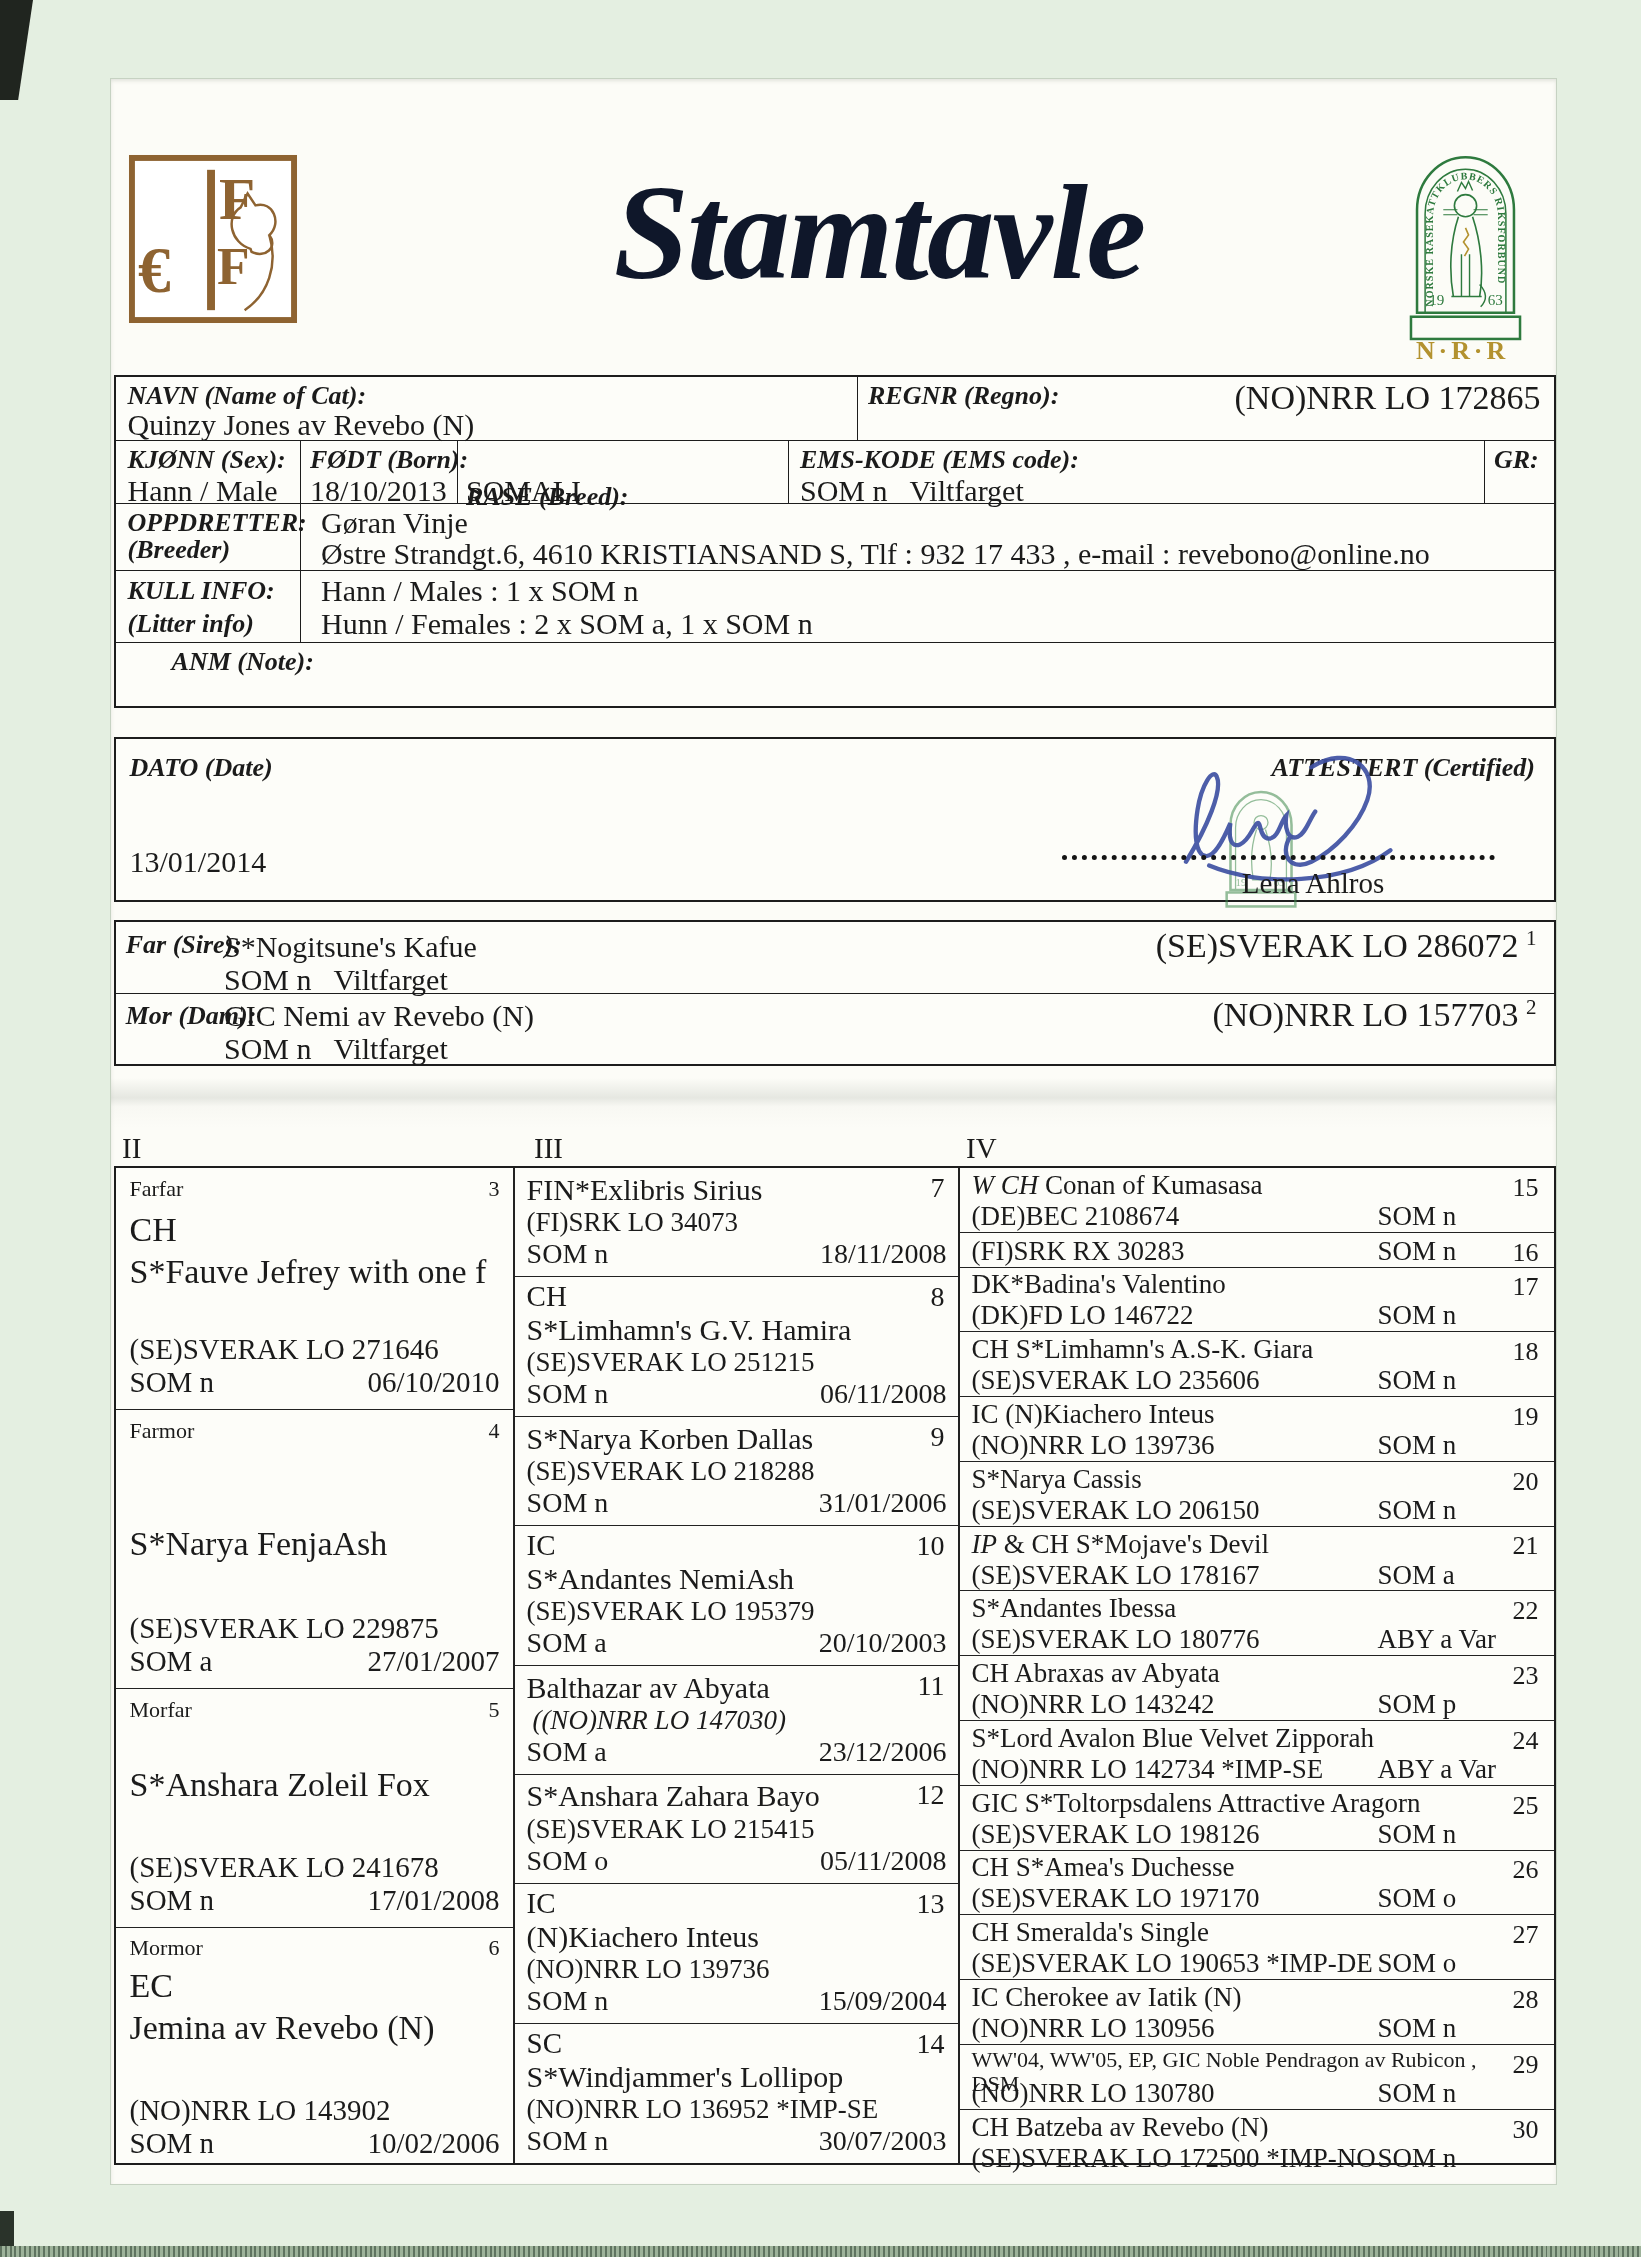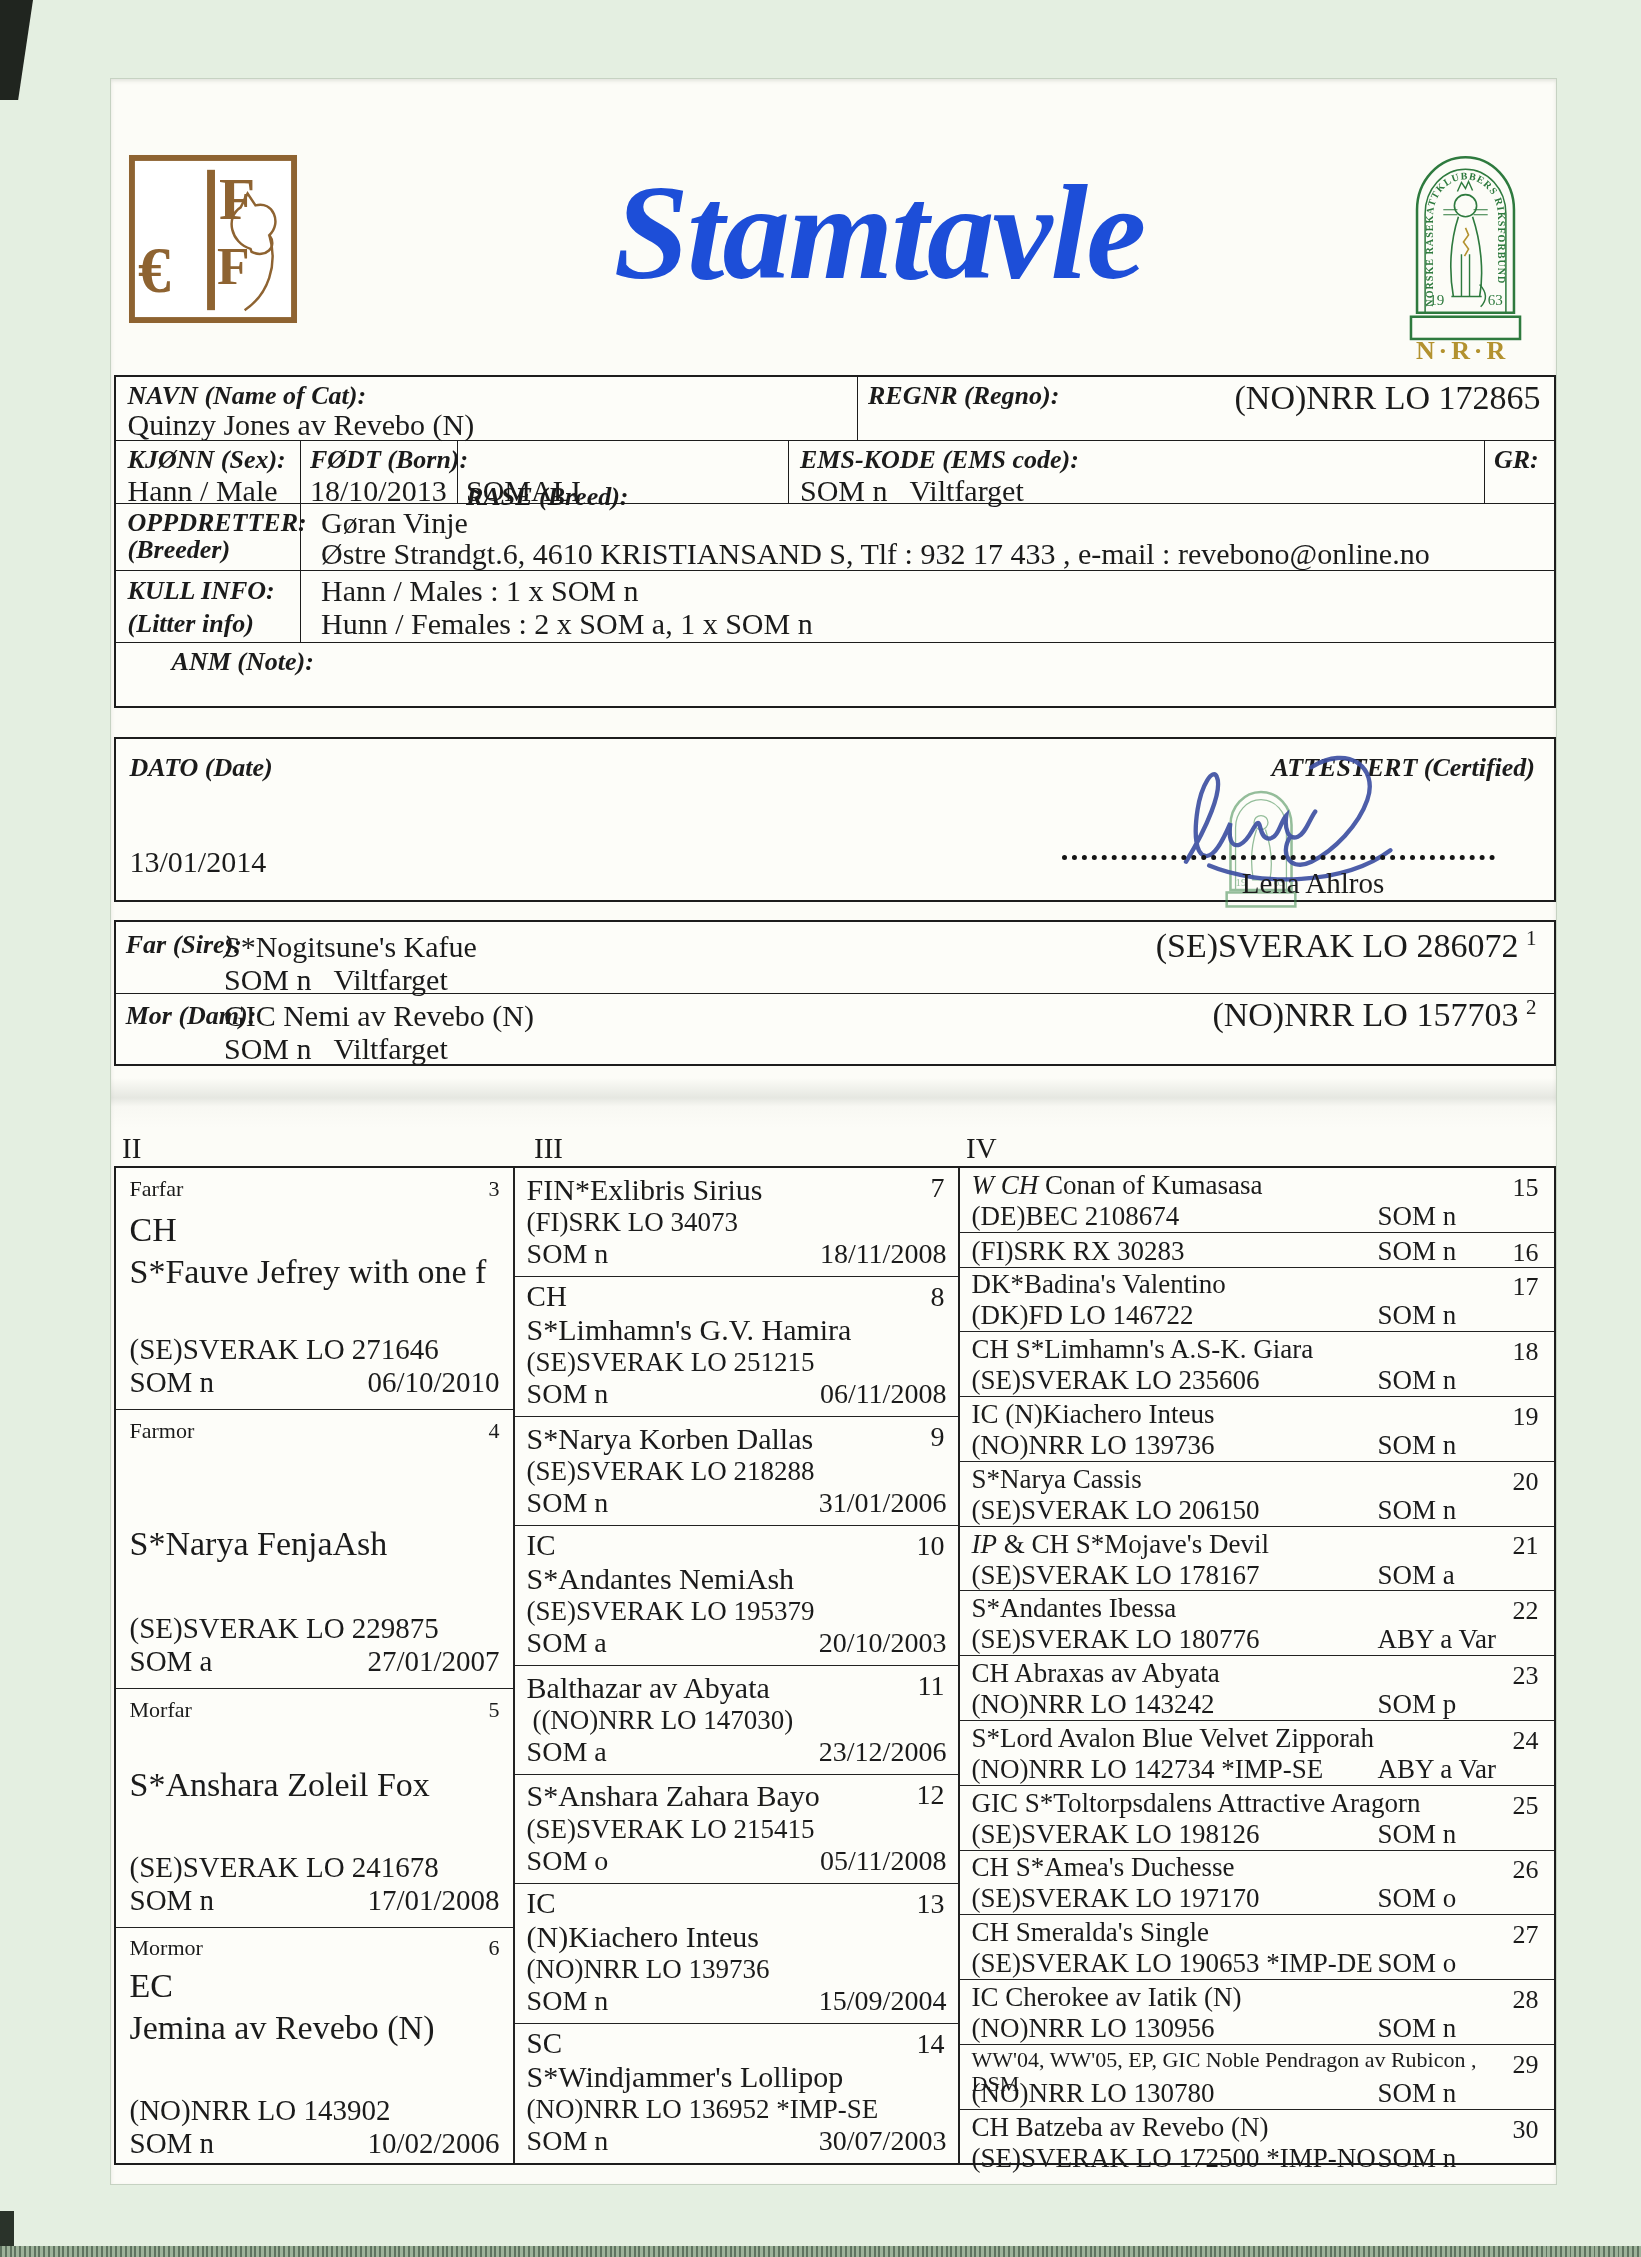--- a/index.html
+++ b/index.html
@@ -12,21 +12,21 @@
   #corner-bl{left:0;top:2211px;width:13.5px;height:46px;background:#2a332a;}
   #edge-bottom{left:0;top:2246px;width:1641px;height:11.6px;
      background:repeating-linear-gradient(90deg,#5f7360 0 1.9px,#9db29a 1.9px 4.8px);}
   
   #sheet{left:111px;top:79px;width:1445px;height:2105px;background:#fcfcf7;
          box-shadow:0 0 0 1px #c6d2c2, inset 0 1.9px 3.9px rgba(110,120,108,.18);}
   #crease{left:111px;top:1078px;width:1445px;height:52px;
      background:linear-gradient(180deg,rgba(255,255,255,0) 0%,rgba(150,158,148,.22) 38%,rgba(235,235,230,.25) 55%,rgba(255,255,255,0) 95%);}
   
   #title{left:454px;top:162px;width:850px;text-align:center;font-size:135px;font-style:italic;
-         font-weight:bold;letter-spacing:-1.9px;color:#1d4ed8;line-height:1.05;}
+         font-weight:bold;letter-spacing:-1.9px;color:#0f172a;line-height:1.05;}
   #fife{left:128px;top:154px;}
   #nrr{left:1393px;top:135px;}
   #nrr-initials{left:1390px;top:336px;width:145px;text-align:center;font-size:26px;font-weight:bold;
                 color:#b3922f;letter-spacing:3.9px;}
   
   .bbox{border:2.9px solid #1d1d1d;box-sizing:border-box;background:#fdfdf9;}
   #boxA{left:114px;top:375px;width:1442px;height:333px;}
   #boxB{left:114px;top:737px;width:1442px;height:165px;}
   #boxC{left:114px;top:920px;width:1442px;height:146px;}
   .hline{position:absolute;left:0;width:100%;height:0;border-top:1.9px solid #1d1d1d;}
@@ -61,21 +61,21 @@
   .g2cell:nth-child(2) .g2block{margin-top:79px;} .g2cell:nth-child(2) .g2reg{margin-top:48px;}
   .g2cell:nth-child(3) .g2block{margin-top:41px;} .g2cell:nth-child(3) .g2reg{margin-top:46px;}
   .g2cell:nth-child(4) .g2block{margin-top:3.9px;}  .g2cell:nth-child(4) .g2reg{margin-top:46px;}
   
   .g3cell{flex:1;box-sizing:border-box;border-bottom:1.9px solid #222;position:relative;
           display:flex;flex-direction:column;justify-content:flex-end;padding:3.9px 11.6px 5.8px 11.6px;}
   .g3num{position:absolute;top:3.9px;right:13.5px;font-size:28px;}
   .g3title{font-size:29px;line-height:1.1;}
   .g3name{font-size:30px;line-height:1.15;}
   .g3reg{font-size:27px;line-height:1.15;}
-  .g3reg.it{padding-left:5.8px;}
+  .g3reg.it{font-style:italic;padding-left:5.8px;}
   .g3foot{display:flex;justify-content:space-between;font-size:28px;}
   
   .g4cell{flex:1;box-sizing:border-box;border-bottom:1.9px solid #222;position:relative;
           padding:2.9px 13.5px 1.9px 11.6px;}
   .g4num{position:absolute;top:4.8px;right:15.4px;font-size:26px;}
   .g4name{font-size:27px;line-height:1.1;display:inline-block;max-width:521px;}
   .g4name.small{font-size:22px;}
   .g4l1{height:30px;overflow:visible;}
   .g4l2{position:relative;font-size:27px;height:29px;}
   .g4ems{position:absolute;left:406px;top:0;}

